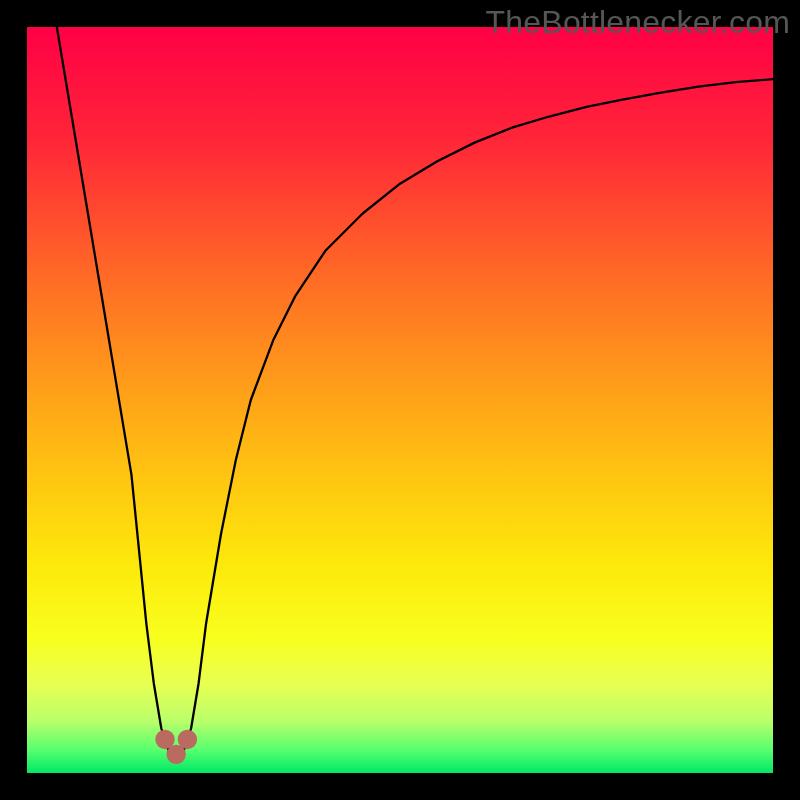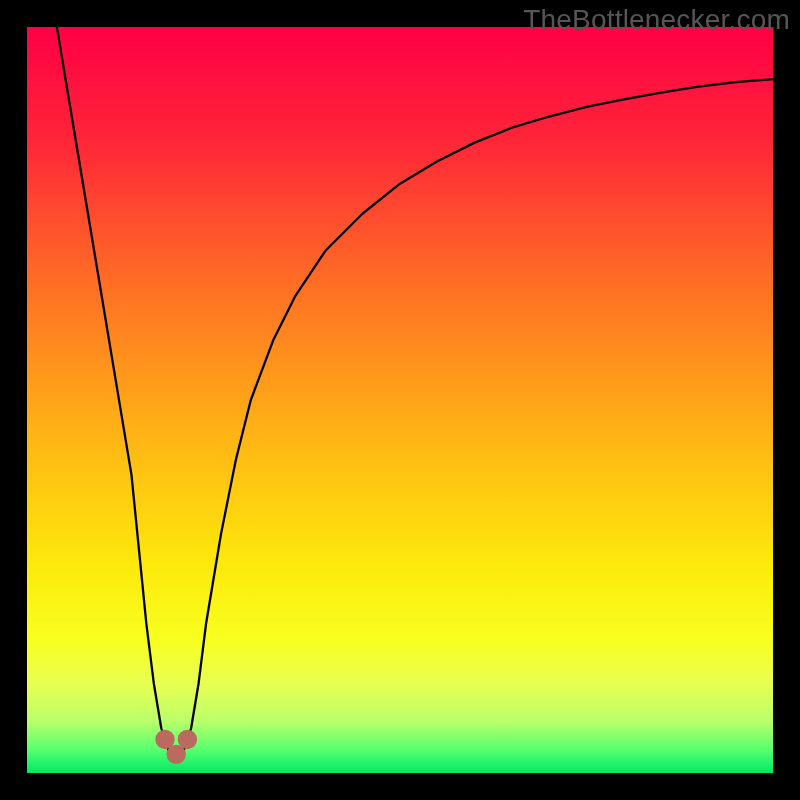--- a/index.html
+++ b/index.html
@@ -29,21 +29,21 @@
     left: 0;
     top: 0;
     width: 100%;
     height: 100%;
   }
   .watermark {
     position: absolute;
     top: 4px;
     right: 10px;
     font-family: Arial, Helvetica, sans-serif;
-    font-size: 28px;
+    font-size: 32px;
     color: #565656;
     letter-spacing: 0.2px;
   }
   svg.curve {
     position: absolute;
     left: 0;
     top: 0;
     width: 100%;
     height: 100%;
   }

